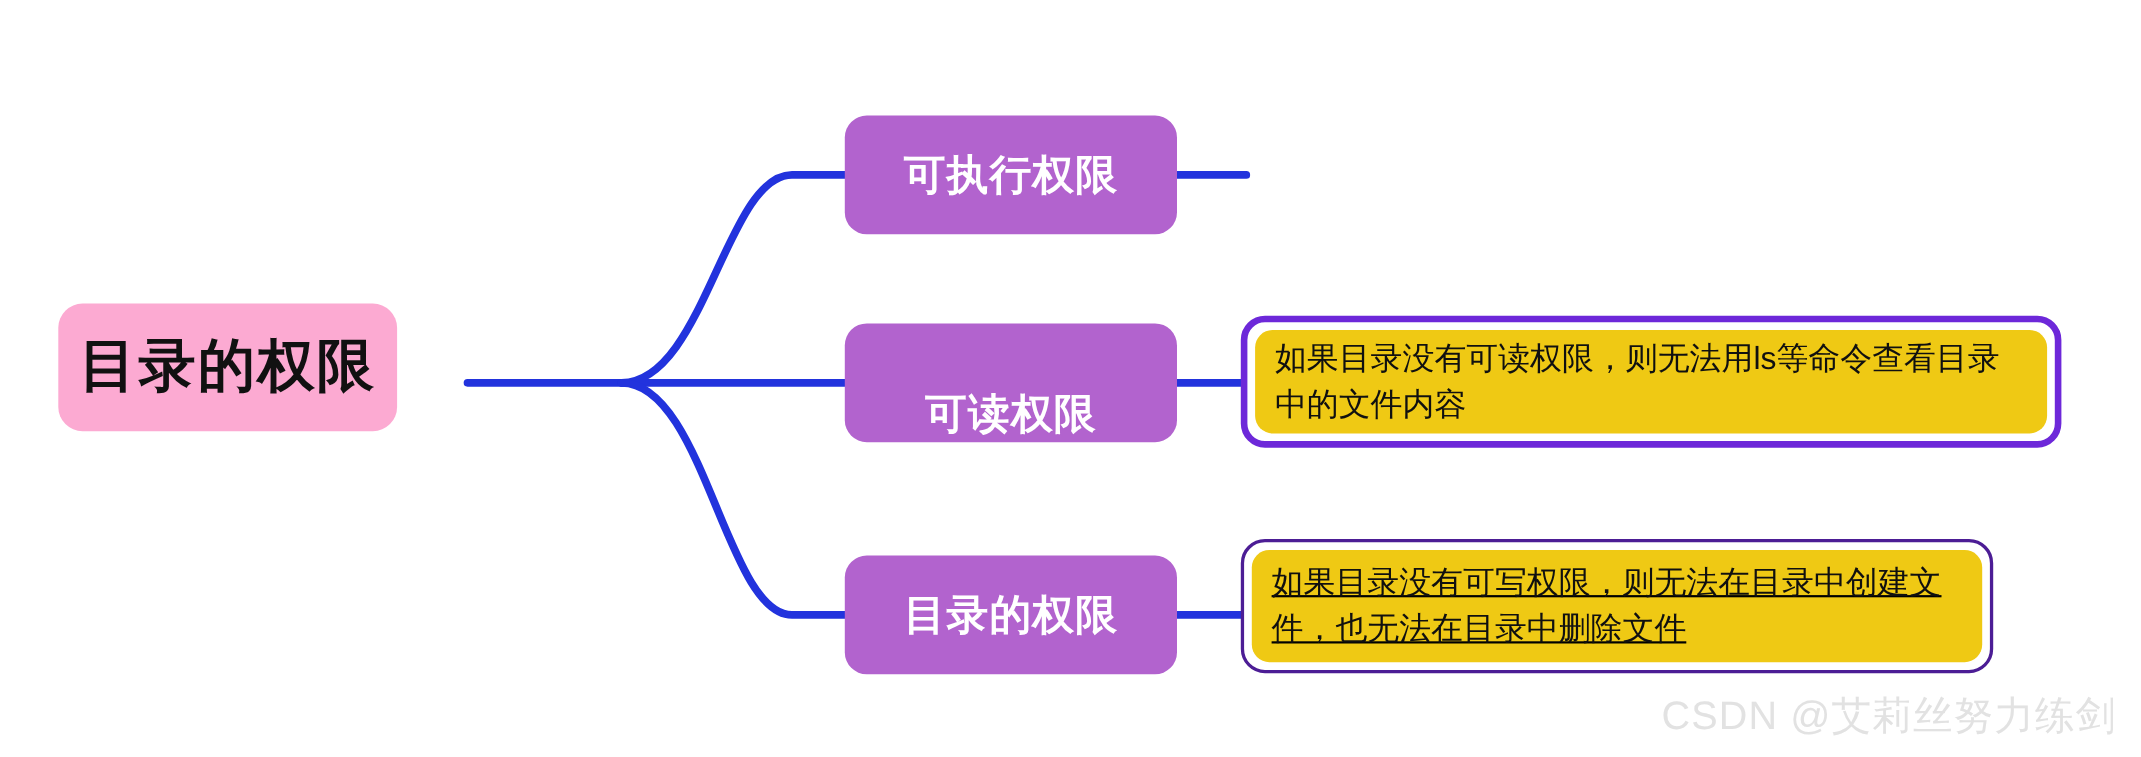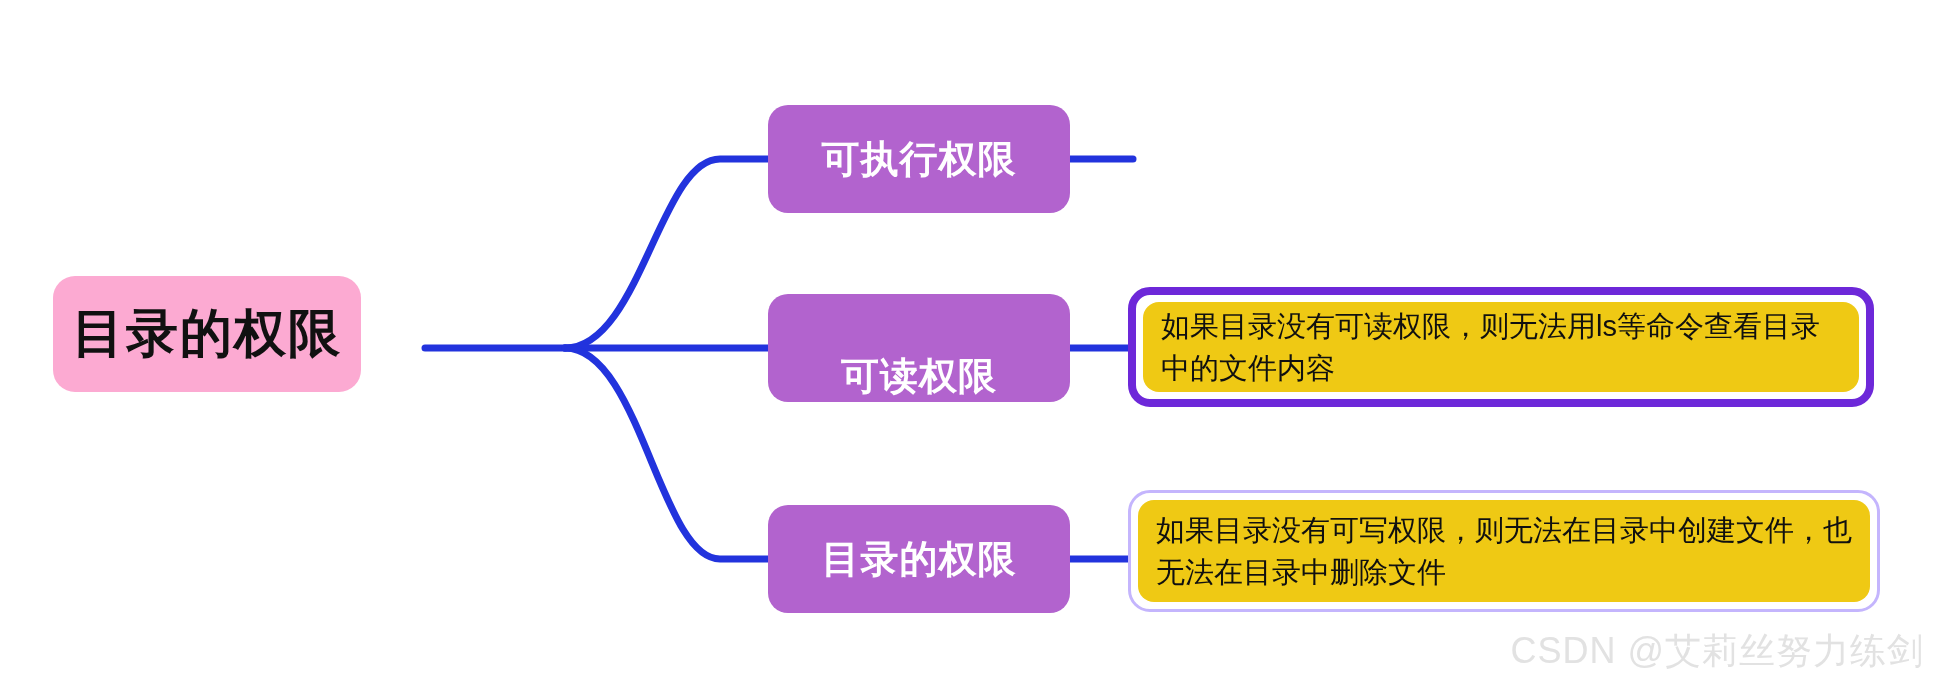--- a/index.html
+++ b/index.html
@@ -114,29 +114,30 @@
     font-weight: 400;
     color: #101010;
     line-height: 1.45;
   }
   .leaf-2 {
     position: absolute;
     left: 1128px;
     top: 287px;
     width: 746px;
     height: 120px;
-    border: 8px solid #6d28d9;
+    border: 6px solid #6d28d9;
   }
   .leaf-3 {
     position: absolute;
     left: 1128px;
     top: 490px;
-    width: 752px;
+    width: 684px;
     height: 122px;
-    border: 3px solid #c4b5fd;
+    border: 3px solid #4c1d95;
+    text-decoration: underline;
   }
 
   
   .watermark {
     position: absolute;
     right: 22px;
     bottom: 12px;
     font-size: 36px;
     color: #E2E2E2;
     letter-spacing: 1px;

